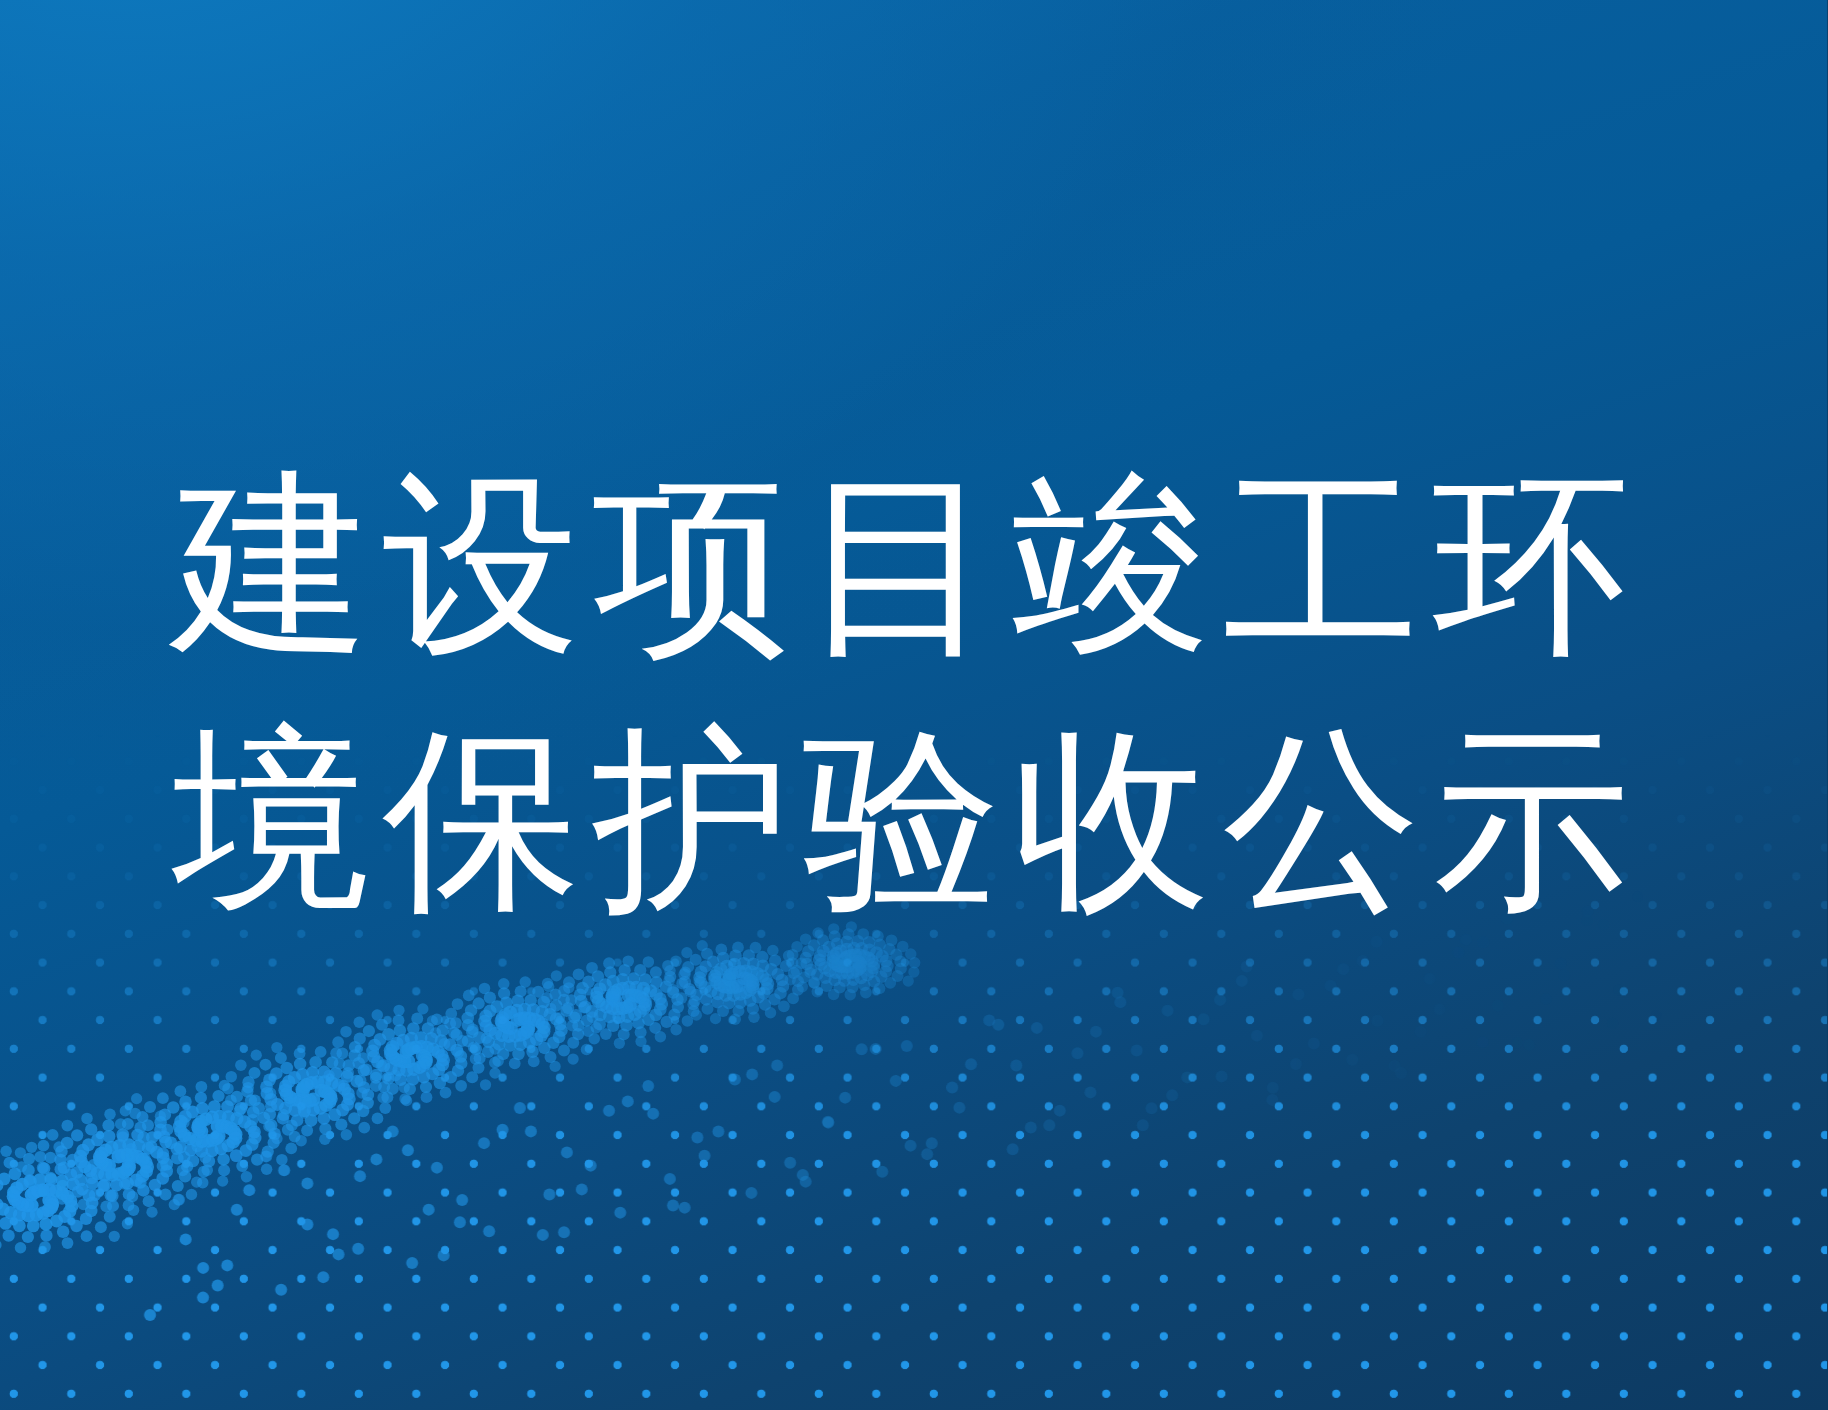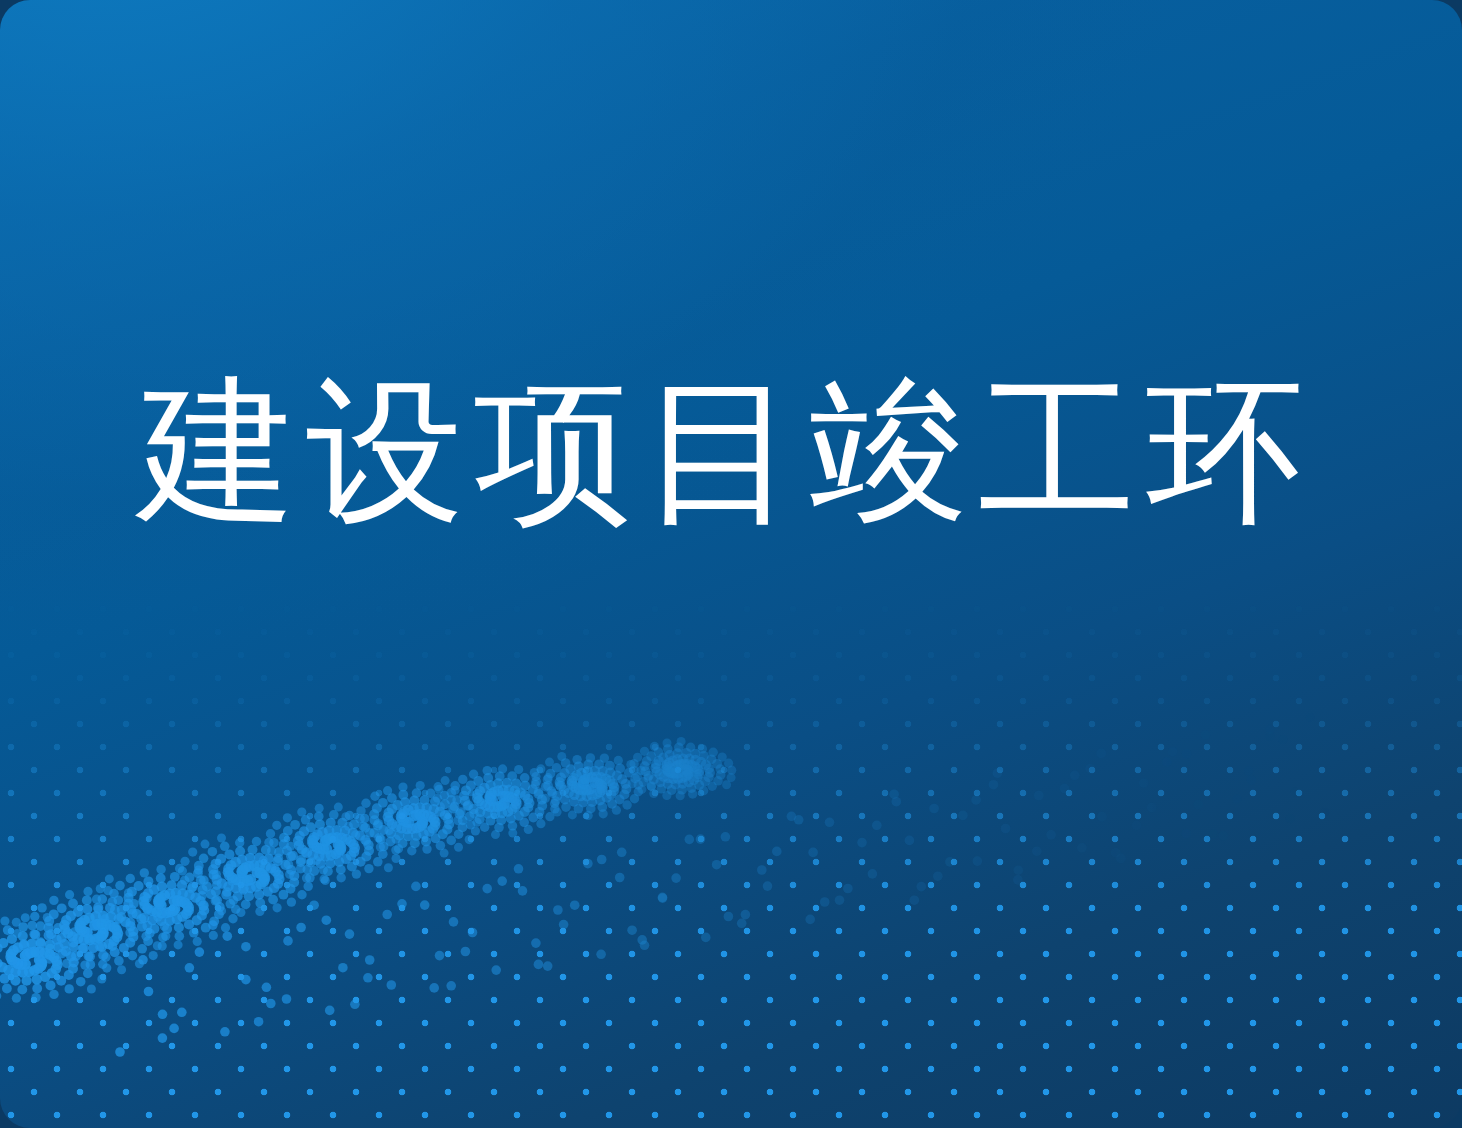--- a/index.html
+++ b/index.html
@@ -9,21 +9,20 @@
   }
   #banner {
     position: relative;
     width: 1462px;
     height: 1128px;
     overflow: hidden;
     font-family: "Liberation Serif", "DejaVu Serif", serif;
     background:
       radial-gradient(ellipse 1500px 1100px at 8% -12%, rgba(14,124,194,0.95) 0%, rgba(12,110,178,0.55) 32%, rgba(10,90,150,0.12) 58%, rgba(10,90,150,0) 72%),
       linear-gradient(160deg, #0a6cb0 0%, #075f9f 22%, #055a97 40%, #0a4e85 62%, #0e436f 80%, #0d3a62 100%);
-    border-radius: 30px;
   }
 
   
   .dots-layer {
     position: absolute;
     left: 0; top: 0;
     width: 100%; height: 100%;
     pointer-events: none;
   }
 
@@ -1148,15 +1147,16 @@
           <circle cx="1325.0" cy="812.2" r="4.8" fill="#2196e8" opacity="0.06"></circle>
           <circle cx="1295.0" cy="792.0" r="4.8" fill="#2196e8" opacity="0.06"></circle>
           <circle cx="1310.2" cy="717.3" r="4.8" fill="#2196e8" opacity="0.05"></circle>
           <circle cx="1350.4" cy="752.7" r="4.8" fill="#2196e8" opacity="0.04"></circle>
         </g>
     </svg>
   </div>
 
   <div id="title-block">
     <div class="title-line">建设项目竣工环</div>
+    <div class="title-line">境保护验收公示</div>
   </div>
 
 </div>
 
 </body></html>

